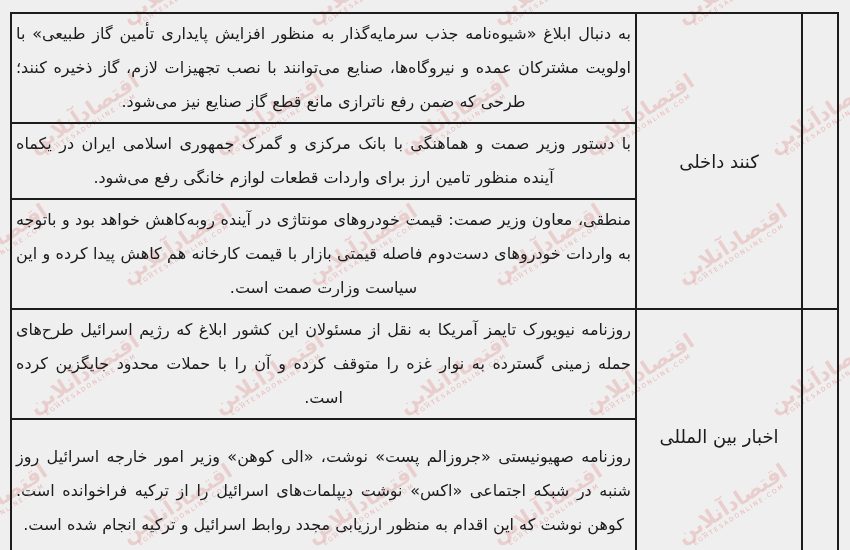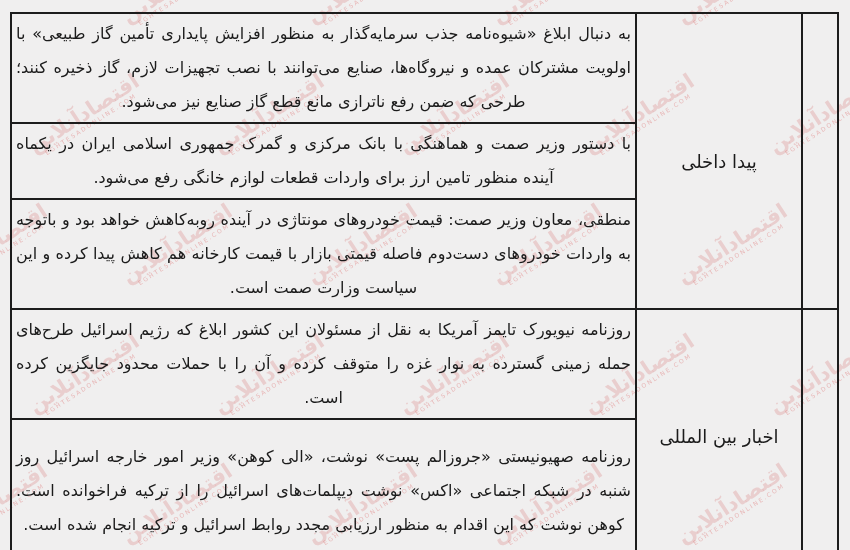--- a/index.html
+++ b/index.html
@@ -179,21 +179,21 @@
 
   <table class="news">
     <colgroup>
       <col style="width:36px">
       <col style="width:166px">
       <col style="width:625px">
     </colgroup>
     <tbody>
       <tr style="height:105px">
         <td class="marker-cell" rowspan="3"></td>
-        <td class="cat-cell" rowspan="3">پیدا داخلی</td>
+        <td class="cat-cell" rowspan="3">کنند داخلی</td>
         <td class="item-cell">به دنبال ابلاغ «شیوه‌نامه جذب سرمایه‌گذار به منظور افزایش پایداری تأمین گاز طبیعی» با اولویت مشترکان عمده و نیروگاه‌ها، صنایع می‌توانند با نصب تجهیزات لازم، گاز ذخیره کنند؛ طرحی که ضمن رفع ناترازی مانع قطع گاز صنایع نیز می‌شود.</td>
       </tr>
       <tr style="height:71px">
         <td class="item-cell">با دستور وزیر صمت و هماهنگی با بانک مرکزی و گمرک جمهوری اسلامی ایران در یکماه آینده منظور تامین ارز برای واردات قطعات لوازم خانگی رفع می‌شود.</td>
       </tr>
       <tr style="height:97px">
         <td class="item-cell">منطقی، معاون وزیر صمت: قیمت خودروهای مونتاژی در آینده روبه‌کاهش خواهد بود و باتوجه به واردات خودروهای دست‌دوم فاصله قیمتی بازار با قیمت کارخانه هم کاهش پیدا کرده و این سیاست وزارت صمت است.</td>
       </tr>
       <tr style="height:106px">
         <td class="marker-cell" rowspan="2"></td>

